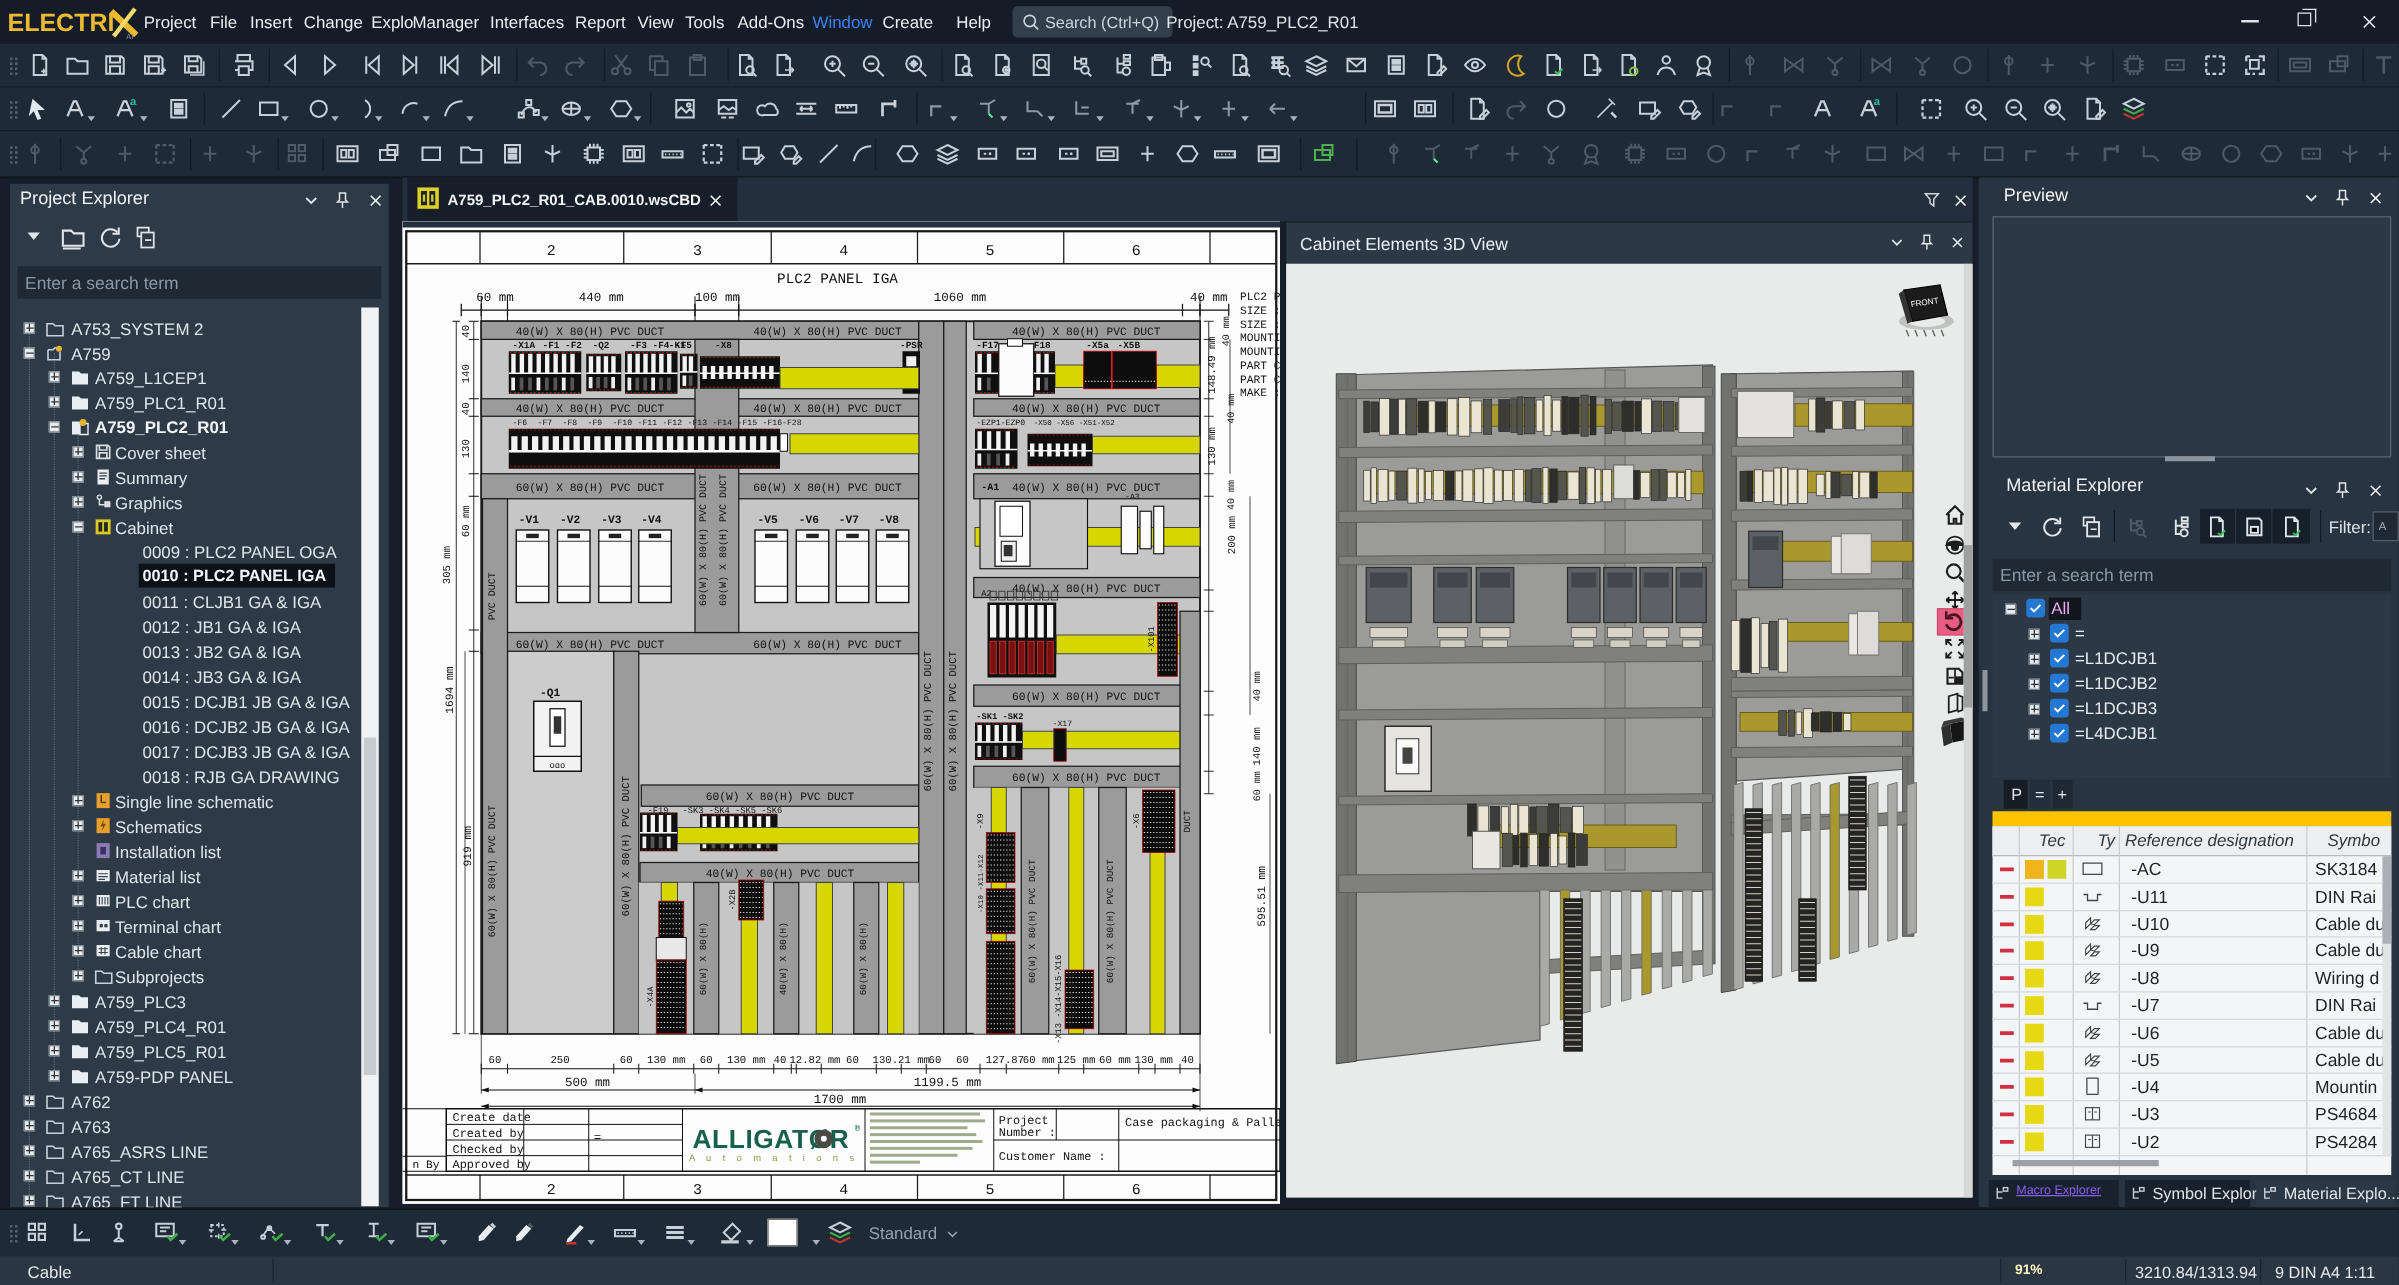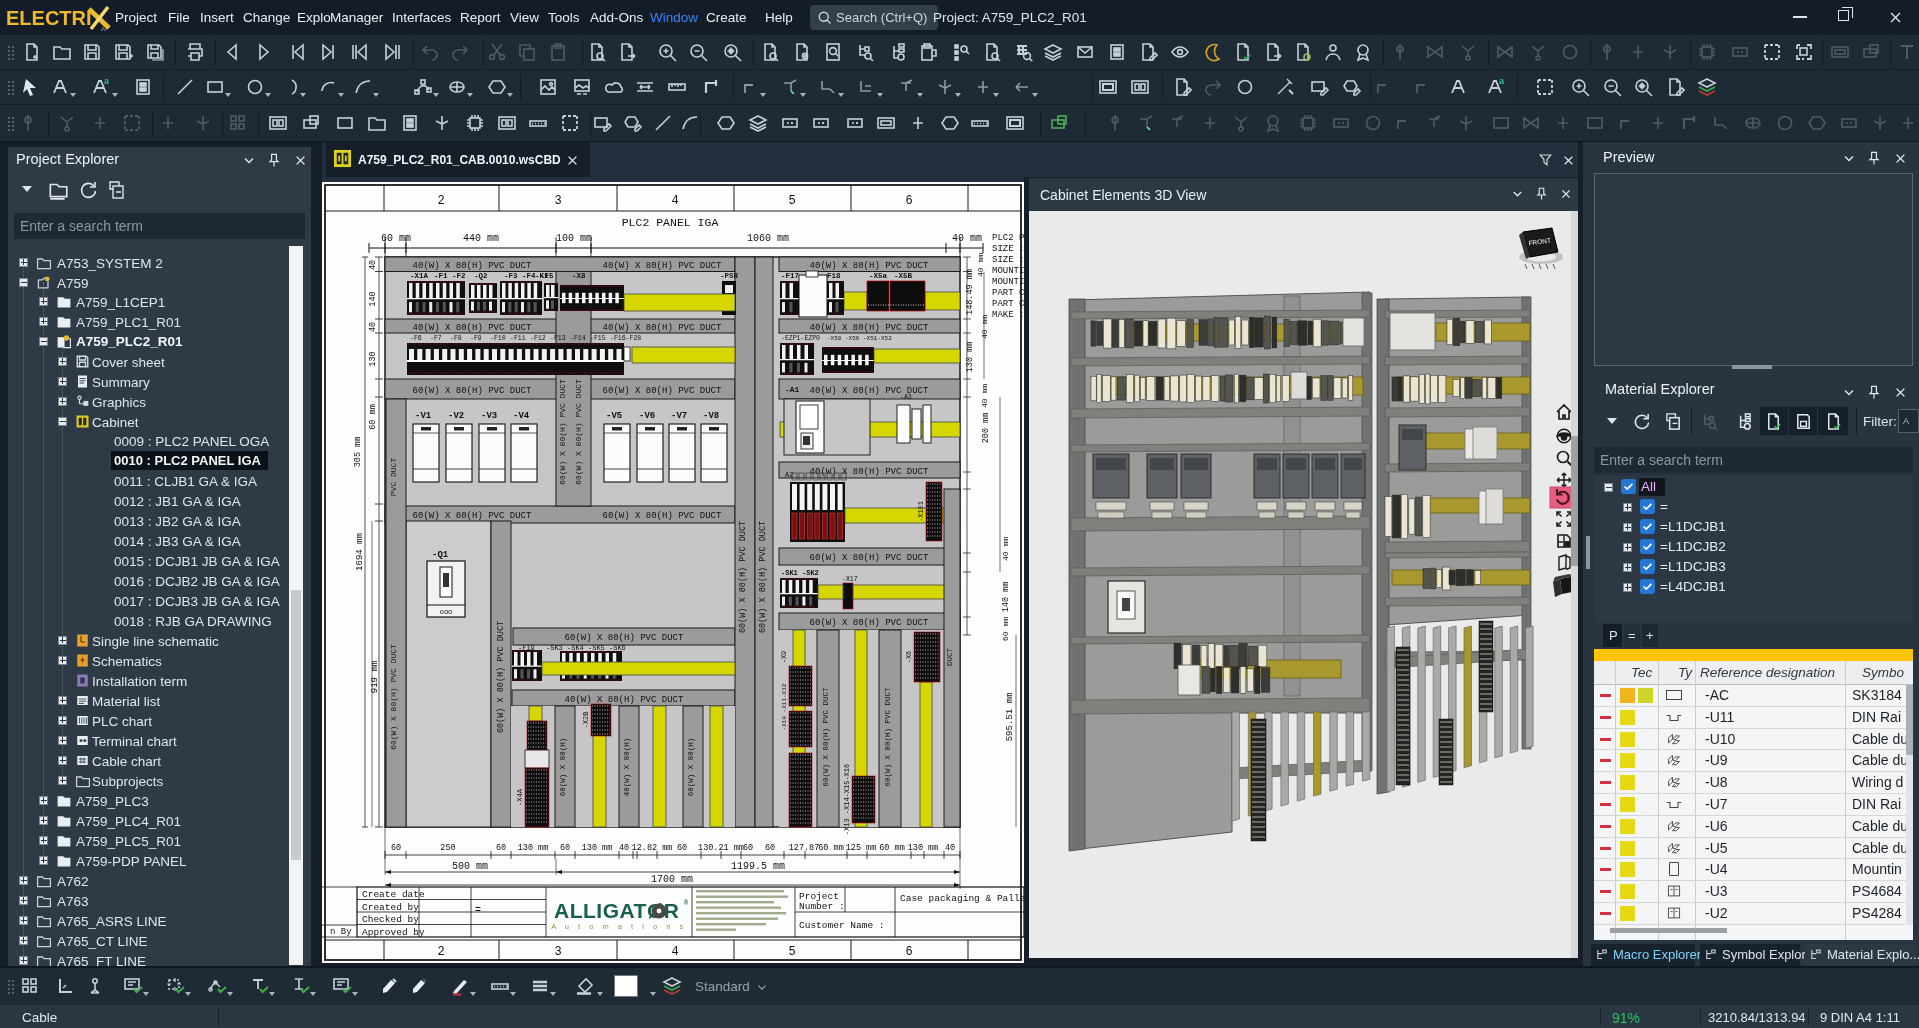--- a/index.html
+++ b/index.html
@@ -1213,21 +1213,21 @@
       <path d="M11 3l-4 8h3l-2 6 5-9h-3z" fill="#7a4a10"></path>
     </svg>
   </div>
 <div class="abs" style="left:92px;top:654px;font-size:13.5px;color:#dfe6ec;font-weight:normal;white-space:nowrap;">Schematics</div>
 <div class="ic" style="left:75px;top:673px;width:15px;height:15px;">
     <svg width="15" height="15" viewBox="0 0 20 20">
       <rect x="3" y="2" width="14" height="16" fill="#8a7ab5"></rect>
       <rect x="7" y="6" width="6" height="8" fill="#3a3260"></rect>
     </svg>
   </div>
-<div class="abs" style="left:92px;top:674px;font-size:13.5px;color:#dfe6ec;font-weight:normal;white-space:nowrap;">Installation term</div>
+<div class="abs" style="left:92px;top:674px;font-size:13.5px;color:#dfe6ec;font-weight:normal;white-space:nowrap;">Installation list</div>
 <div class="abs" style="left:58px;top:696px;width:9px;height:9px;background:#e6ebf0;border:1px solid #7a848d;"></div>
 <div class="abs" style="left:59.5px;top:699.6px;width:6px;height:1.4px;background:#333;"></div>
 <div class="abs" style="left:61.8px;top:697.4px;width:1.4px;height:6px;background:#333;"></div>
 <div class="ic" style="left:75px;top:693px;width:15px;height:15px;">
     <svg width="15" height="15" viewBox="0 0 20 20">
       <rect x="3" y="4" width="14" height="12" fill="#e9eef3"></rect>
       <path d="M5 8h10M5 11h10M5 14h7" stroke="#39434c" stroke-width="1.2"></path>
     </svg>
   </div>
 <div class="abs" style="left:92px;top:694px;font-size:13.5px;color:#dfe6ec;font-weight:normal;white-space:nowrap;">Material list</div>
@@ -1679,21 +1679,21 @@
 <div class="abs" style="left:1610px;top:928px;width:117px;height:5px;background:#9aa0a6;"></div>
 <div class="abs" style="left:1906px;top:685px;width:7px;height:240px;background:#e2e4e6;"></div>
 <div class="abs" style="left:1906px;top:685px;width:7px;height:70px;background:#aab0b5;"></div>
 <div class="abs" style="left:1591px;top:944px;width:104px;height:22px;background:#18222c;"></div>
 <div class="ic" style="left:1595px;top:948px;width:14px;height:14px;">
     <svg width="14" height="14" viewBox="0 0 20 20" fill="none" stroke="#c7d0d8" stroke-width="1.6">
       <path d="M4 3v12h6M4 8h6"></path>
       <rect x="11" y="3" width="5" height="4"></rect>
     </svg>
   </div>
-<div class="abs" style="left:1613px;top:947px;font-size:13px;color:#7dd3fc;font-weight:normal;white-space:nowrap;">Macro Explorer</div>
+<div class="abs" style="left:1613px;top:947px;font-size:10px;color:#8b5cf6;font-weight:normal;white-space:nowrap;text-decoration:underline;">Macro Explorer</div>
 <div class="abs" style="left:1700px;top:944px;width:100px;height:22px;background:#18222c;"></div>
 <div class="ic" style="left:1704px;top:948px;width:14px;height:14px;">
     <svg width="14" height="14" viewBox="0 0 20 20" fill="none" stroke="#c7d0d8" stroke-width="1.6">
       <path d="M4 3v12h6M4 8h6"></path>
       <rect x="11" y="3" width="5" height="4"></rect>
     </svg>
   </div>
 <div class="abs" style="left:1722px;top:947px;font-size:13px;color:#dfe5ea;font-weight:normal;white-space:nowrap;">Symbol Explor...</div>
 <div class="abs" style="left:1805px;top:944px;width:110px;height:22px;background:#2c3945;"></div>
 <div class="ic" style="left:1809px;top:948px;width:14px;height:14px;">
@@ -1831,21 +1831,21 @@
 <div class="abs" style="left:695px;top:979px;font-size:13.5px;color:#97a2ac;font-weight:normal;white-space:nowrap;">Standard</div>
 <div class="ic" style="left:755px;top:980px;width:14px;height:14px;">
     <svg width="14" height="14" viewBox="0 0 20 20" fill="none" stroke="#97a2ac" stroke-width="1.6">
       <path d="M5 8l5 5 5-5" stroke-width="1.8"></path>
     </svg>
   </div>
 <div class="abs" style="left:0px;top:1005px;width:1919px;height:23px;background:#2a3641;"></div>
 <div class="abs" style="left:22px;top:1010px;font-size:13.5px;color:#e2e8ed;font-weight:normal;white-space:nowrap;">Cable</div>
 <div class="abs" style="left:218px;top:1007px;width:1px;height:19px;background:#1a242e;"></div>
 <div class="abs" style="left:1600px;top:1007px;width:1px;height:19px;background:#1a242e;"></div>
-<div class="abs" style="left:1612px;top:1010px;font-size:14px;color:#22c55e;font-weight:normal;white-space:nowrap;">91%</div>
+<div class="abs" style="left:1612px;top:1010px;font-size:11px;color:#fef9c3;font-weight:bold;white-space:nowrap;">91%</div>
 <div class="abs" style="left:1700px;top:1007px;width:1px;height:19px;background:#1a242e;"></div>
 <div class="abs" style="left:1708px;top:1010px;font-size:13px;color:#e2e8ed;font-weight:normal;white-space:nowrap;">3210.84/1313.94</div>
 <div class="abs" style="left:1808px;top:1007px;width:1px;height:19px;background:#1a242e;"></div>
 <div class="abs" style="left:1820px;top:1010px;font-size:13px;color:#e2e8ed;font-weight:normal;white-space:nowrap;">9  DIN A4  1:11</div>
 <div class="abs" style="left:322px;top:177px;width:702px;height:786px;background:#fdfdfd;">
 <svg width="702" height="786" viewBox="0 0 702 786" font-family="Liberation Mono,monospace">
 <rect x="0" y="0" width="702" height="786" fill="#fdfdfd" stroke="none" stroke-width="1"></rect>
 <rect x="0" y="0" width="702" height="5" fill="#232f3c" stroke="none" stroke-width="1"></rect>
 <rect x="3" y="8" width="696" height="775" fill="none" stroke="#1a1a1a" stroke-width="1.8"></rect>
 <line x1="3" y1="34" x2="699" y2="34" stroke="#1a1a1a" stroke-width="1.2"></line>

